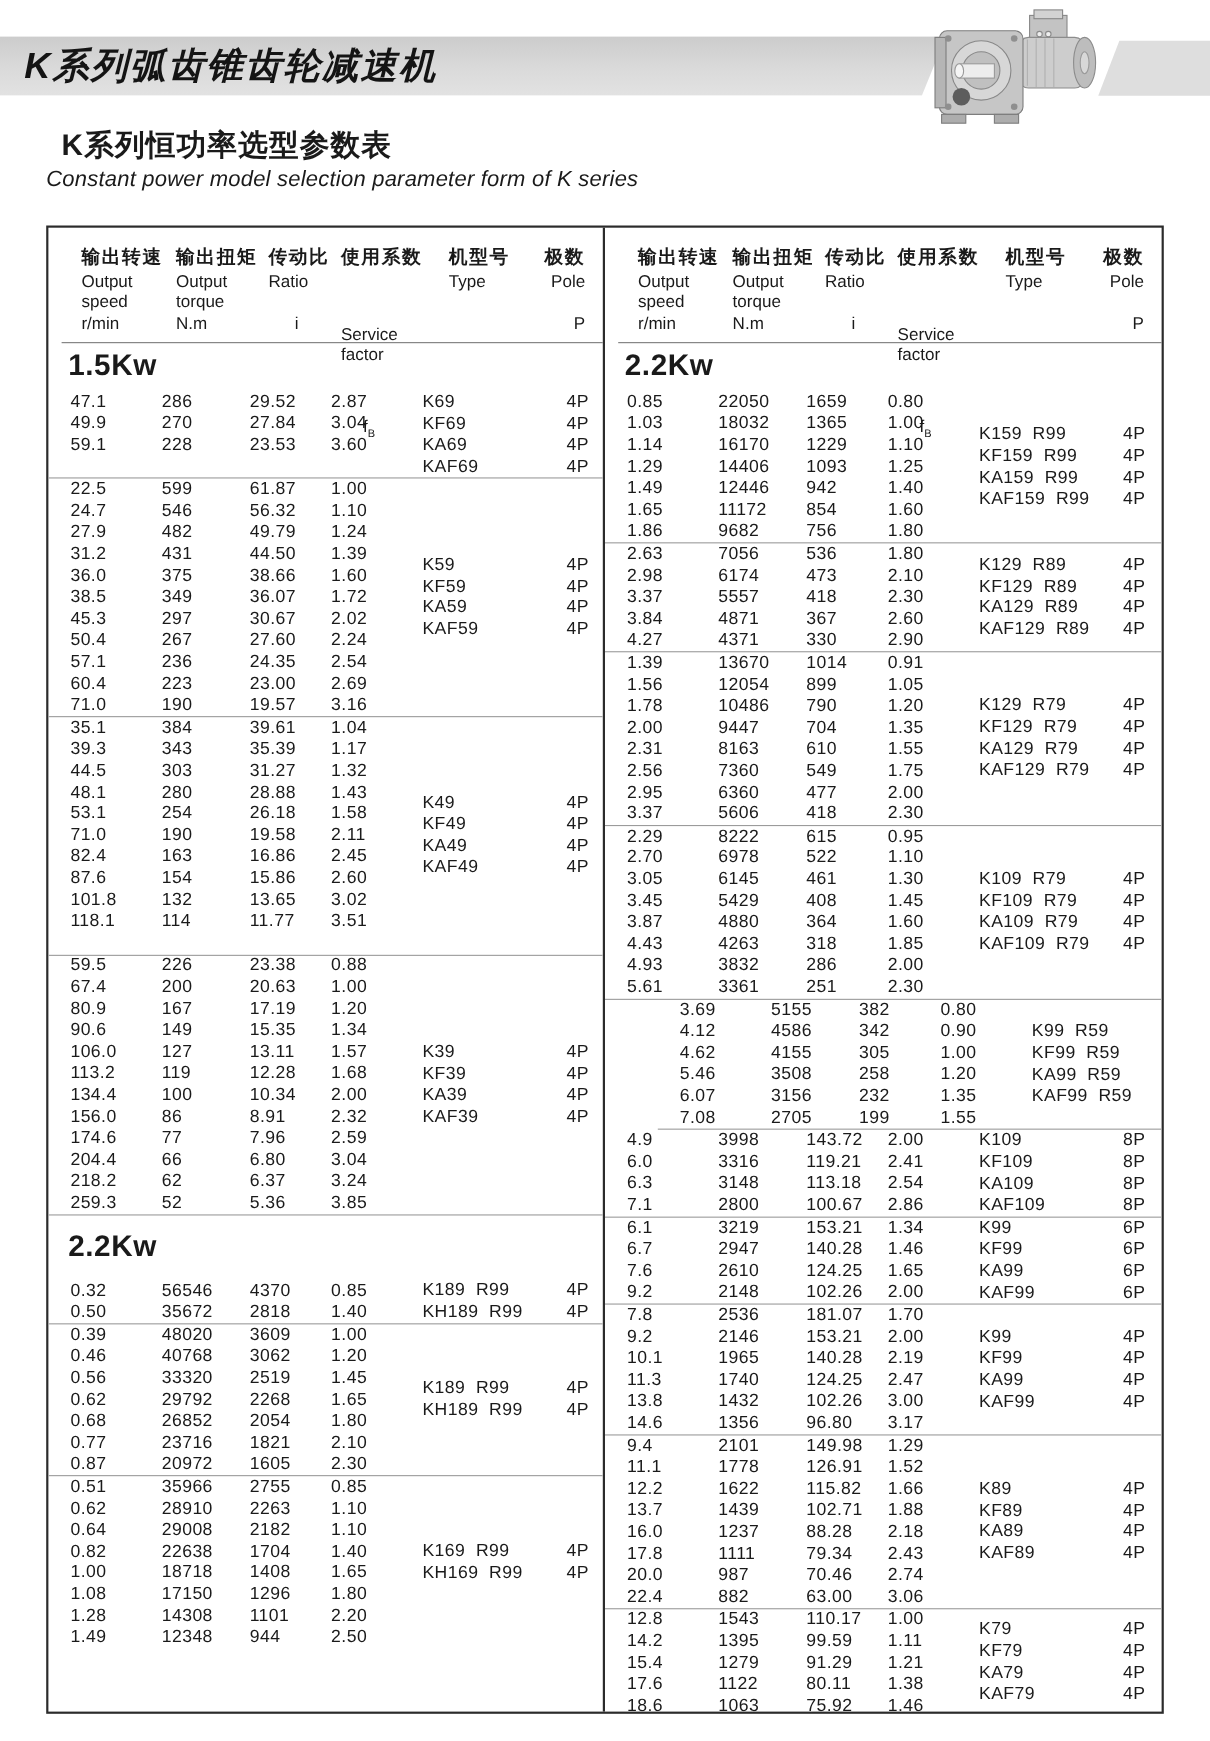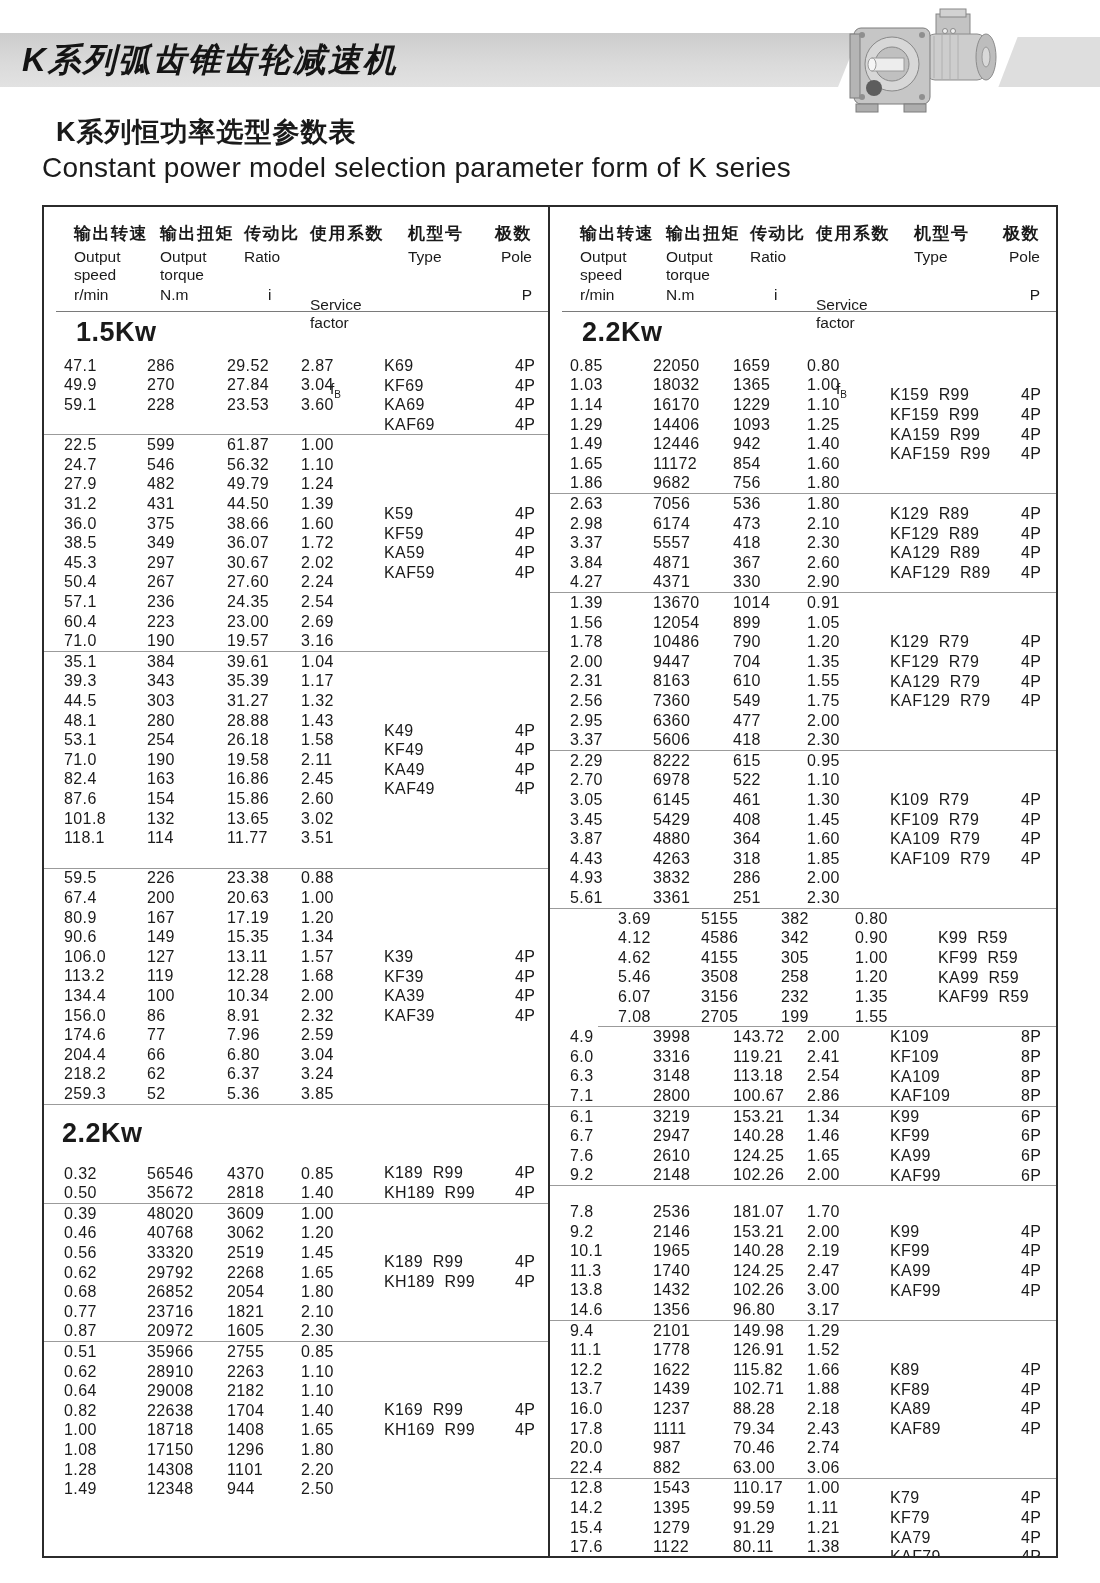--- a/index.html
+++ b/index.html
@@ -20,21 +20,21 @@
     font-size:33px; font-weight:bold; font-style:italic;
     letter-spacing:2px; padding-left:22px; white-space:nowrap; color:#141414;
   }
   .deco{
     position:absolute; top:37px; left:1008px; width:140px; height:50px;
     background:#dedede; transform:skewX(-21deg);
   }
   .product{ position:absolute; top:4px; left:842px; width:178px; height:118px; }
   
   .page-title{ position:absolute; left:56px; top:114px; font-size:27px; font-weight:bold; letter-spacing:1px; }
-  .page-subtitle{ position:absolute; left:42px; top:152px; font-size:28px; letter-spacing:0.2px; }
+  .page-subtitle{ position:absolute; left:42px; top:152px; font-size:20px; letter-spacing:0.2px;font-style:italic; }
   
   .ptable{
     position:absolute; left:42px; top:205px; width:1016px; height:1353px;
     border:2px solid #2b2b2b; box-sizing:border-box; display:flex;
   }
   .half{ width:50%; display:flex; flex-direction:column; box-sizing:border-box; }
   .half.left{ border-right:2px solid #2b2b2b; }
   
   .thead{ height:104px; border-bottom:1px solid #7a7a7a; position:relative; flex:none;margin-left:12px; }
   .hcol{ position:absolute; top:15px; bottom:7px; display:flex; flex-direction:column; }
@@ -47,21 +47,21 @@
   .hcol-ratio { left:188px; width:64px; }
   .hcol-ratio .hunit{ padding-left:24px; }
   .hcol-factor{ left:254px; width:92px;gap:48px; }
   .hcol-factor .hunit{ padding-left:20px; }
   .hcol-type  { left:352px; width:96px; }
   .hcol-pole  { right:16px; width:64px; text-align:right; }
   
   .tbody{ flex:1; display:flex; flex-direction:column; overflow:hidden; }
   .power-title{
     font-size:27px; font-weight:bold; letter-spacing:0.5px;
-    padding:5px 0 8px 32px; flex:none;
+    padding:5px 0 8px 18px; flex:none;
   }
   .power-title.mid{ padding:13px 0 15px 18px; }
   .group{ position:relative; border-bottom:1px solid #9b9b9b; flex:none; }
   .group.noline{ border-bottom:none; }
   .row{ display:flex; height:var(--rowh); align-items:center; }
   .cell{ font-size:16px; letter-spacing:0.4px; flex:none; white-space:nowrap; }
   .c0{ margin-left:20px; width:83px; }
   .c1{ width:80px; }
   .c2{ width:74px; }
   .c3{ width:83px; }
@@ -1037,21 +1037,21 @@
             <div class="type-row">
               <div class="tlabel">KA99</div>
               <div class="tpole">6P</div>
             </div>
             <div class="type-row">
               <div class="tlabel">KAF99</div>
               <div class="tpole">6P</div>
             </div>
           </div>
         </div>
-        <div class="group" style="min-height: calc(6 * var(--rowh)); margin-top: 16px;">
+        <div class="group" style="min-height: calc(6 * var(--rowh));">
           <div class="rows">
             <div class="row">
               <div class="cell c0">7.8</div>
               <div class="cell c1">2536</div>
               <div class="cell c2">181.07</div>
               <div class="cell c3">1.70</div>
             </div>
             <div class="row">
               <div class="cell c0">9.2</div>
               <div class="cell c1">2146</div>

